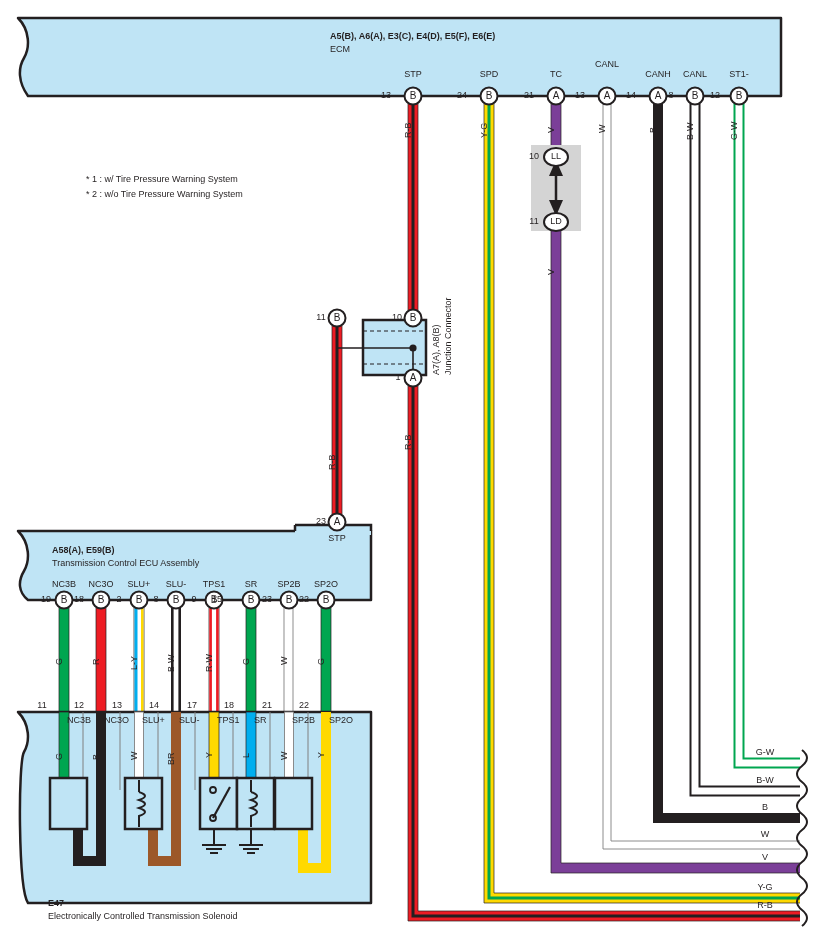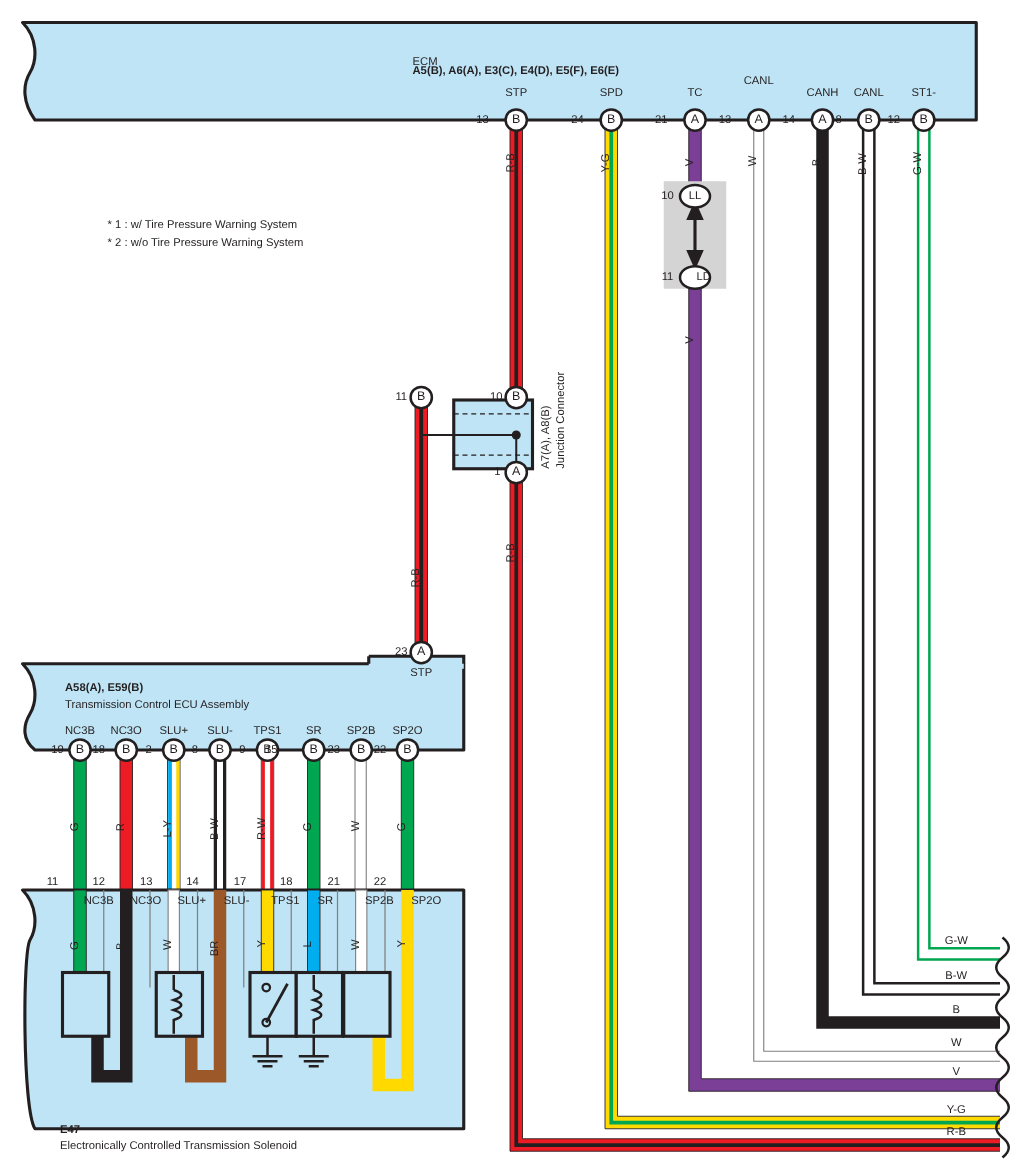--- a/index.html
+++ b/index.html
@@ -233,21 +233,21 @@
   <g>
     <path d="M802,750 q10,8 0,16 q-10,8 0,16 q10,8 0,16 q-10,8 0,16 q10,8 0,16
              q-10,8 0,16 q10,8 0,16 q-10,8 0,16 q10,8 0,16 q-10,8 0,16 q10,8 0,16" fill="none" stroke="#231f20" stroke-width="2"></path>
   </g>
 
 </svg>
 
 <div class="lbl" style="left:86px;top:175px;">* 1 : w/ Tire Pressure Warning System</div>
 <div class="lbl" style="left:86px;top:190px;">* 2 : w/o Tire Pressure Warning System</div>
 
-<div class="lbl b" style="left:330px;top:32px;margin-top:20px;">A5(B), A6(A), E3(C), E4(D), E5(F), E6(E)</div>
+<div class="lbl b" style="left:330px;top:32px;">A5(B), A6(A), E3(C), E4(D), E5(F), E6(E)</div>
 <div class="lbl" style="left:330px;top:45px;">ECM</div>
 
 <div class="c" style="left:393px;top:70px;width:40px;">STP</div>
 <div class="c" style="left:469px;top:70px;width:40px;">SPD</div>
 <div class="c" style="left:536px;top:70px;width:40px;">TC</div>
 <div class="c" style="left:587px;top:60px;width:40px;">CANL</div>
 <div class="c" style="left:638px;top:70px;width:40px;">CANH</div>
 <div class="c" style="left:675px;top:70px;width:40px;">CANL</div>
 <div class="c" style="left:719px;top:70px;width:40px;">ST1-</div>
 
@@ -272,21 +272,21 @@
 <div class="vlbl" style="left:547px;top:133px;">V</div>
 <div class="vlbl" style="left:547px;top:275px;">V</div>
 <div class="vlbl" style="left:598px;top:133px;">W</div>
 <div class="vlbl" style="left:649px;top:133px;">B</div>
 <div class="vlbl" style="left:686px;top:140px;">B-W</div>
 <div class="vlbl" style="left:730px;top:140px;">G-W</div>
 
 <div class="c" style="left:526px;top:152px;width:16px;">10</div>
 <div class="c b" style="left:545px;top:152px;width:22px;font-size:9px;">LL</div>
 <div class="c" style="left:526px;top:217px;width:16px;">11</div>
-<div class="c b" style="left:545px;top:217px;width:36px;font-size:9px;">LD</div>
+<div class="c b" style="left:545px;top:217px;width:22px;font-size:9px;">LD</div>
 
 <div class="c" style="left:313px;top:313px;width:16px;">11</div>
 <div class="c b" style="left:327px;top:313px;width:20px;font-size:10px;">B</div>
 <div class="c" style="left:389px;top:313px;width:16px;">10</div>
 <div class="c b" style="left:403px;top:313px;width:20px;font-size:10px;">B</div>
 <div class="c" style="left:390px;top:373px;width:16px;">1</div>
 <div class="c b" style="left:403px;top:373px;width:20px;font-size:10px;">A</div>
 <div class="vlbl b" style="left:432px;top:375px;">A7(A), A8(B)</div>
 <div class="vlbl" style="left:444px;top:375px;">Junction Connector</div>
 <div class="vlbl" style="left:328px;top:470px;">R-B</div>

